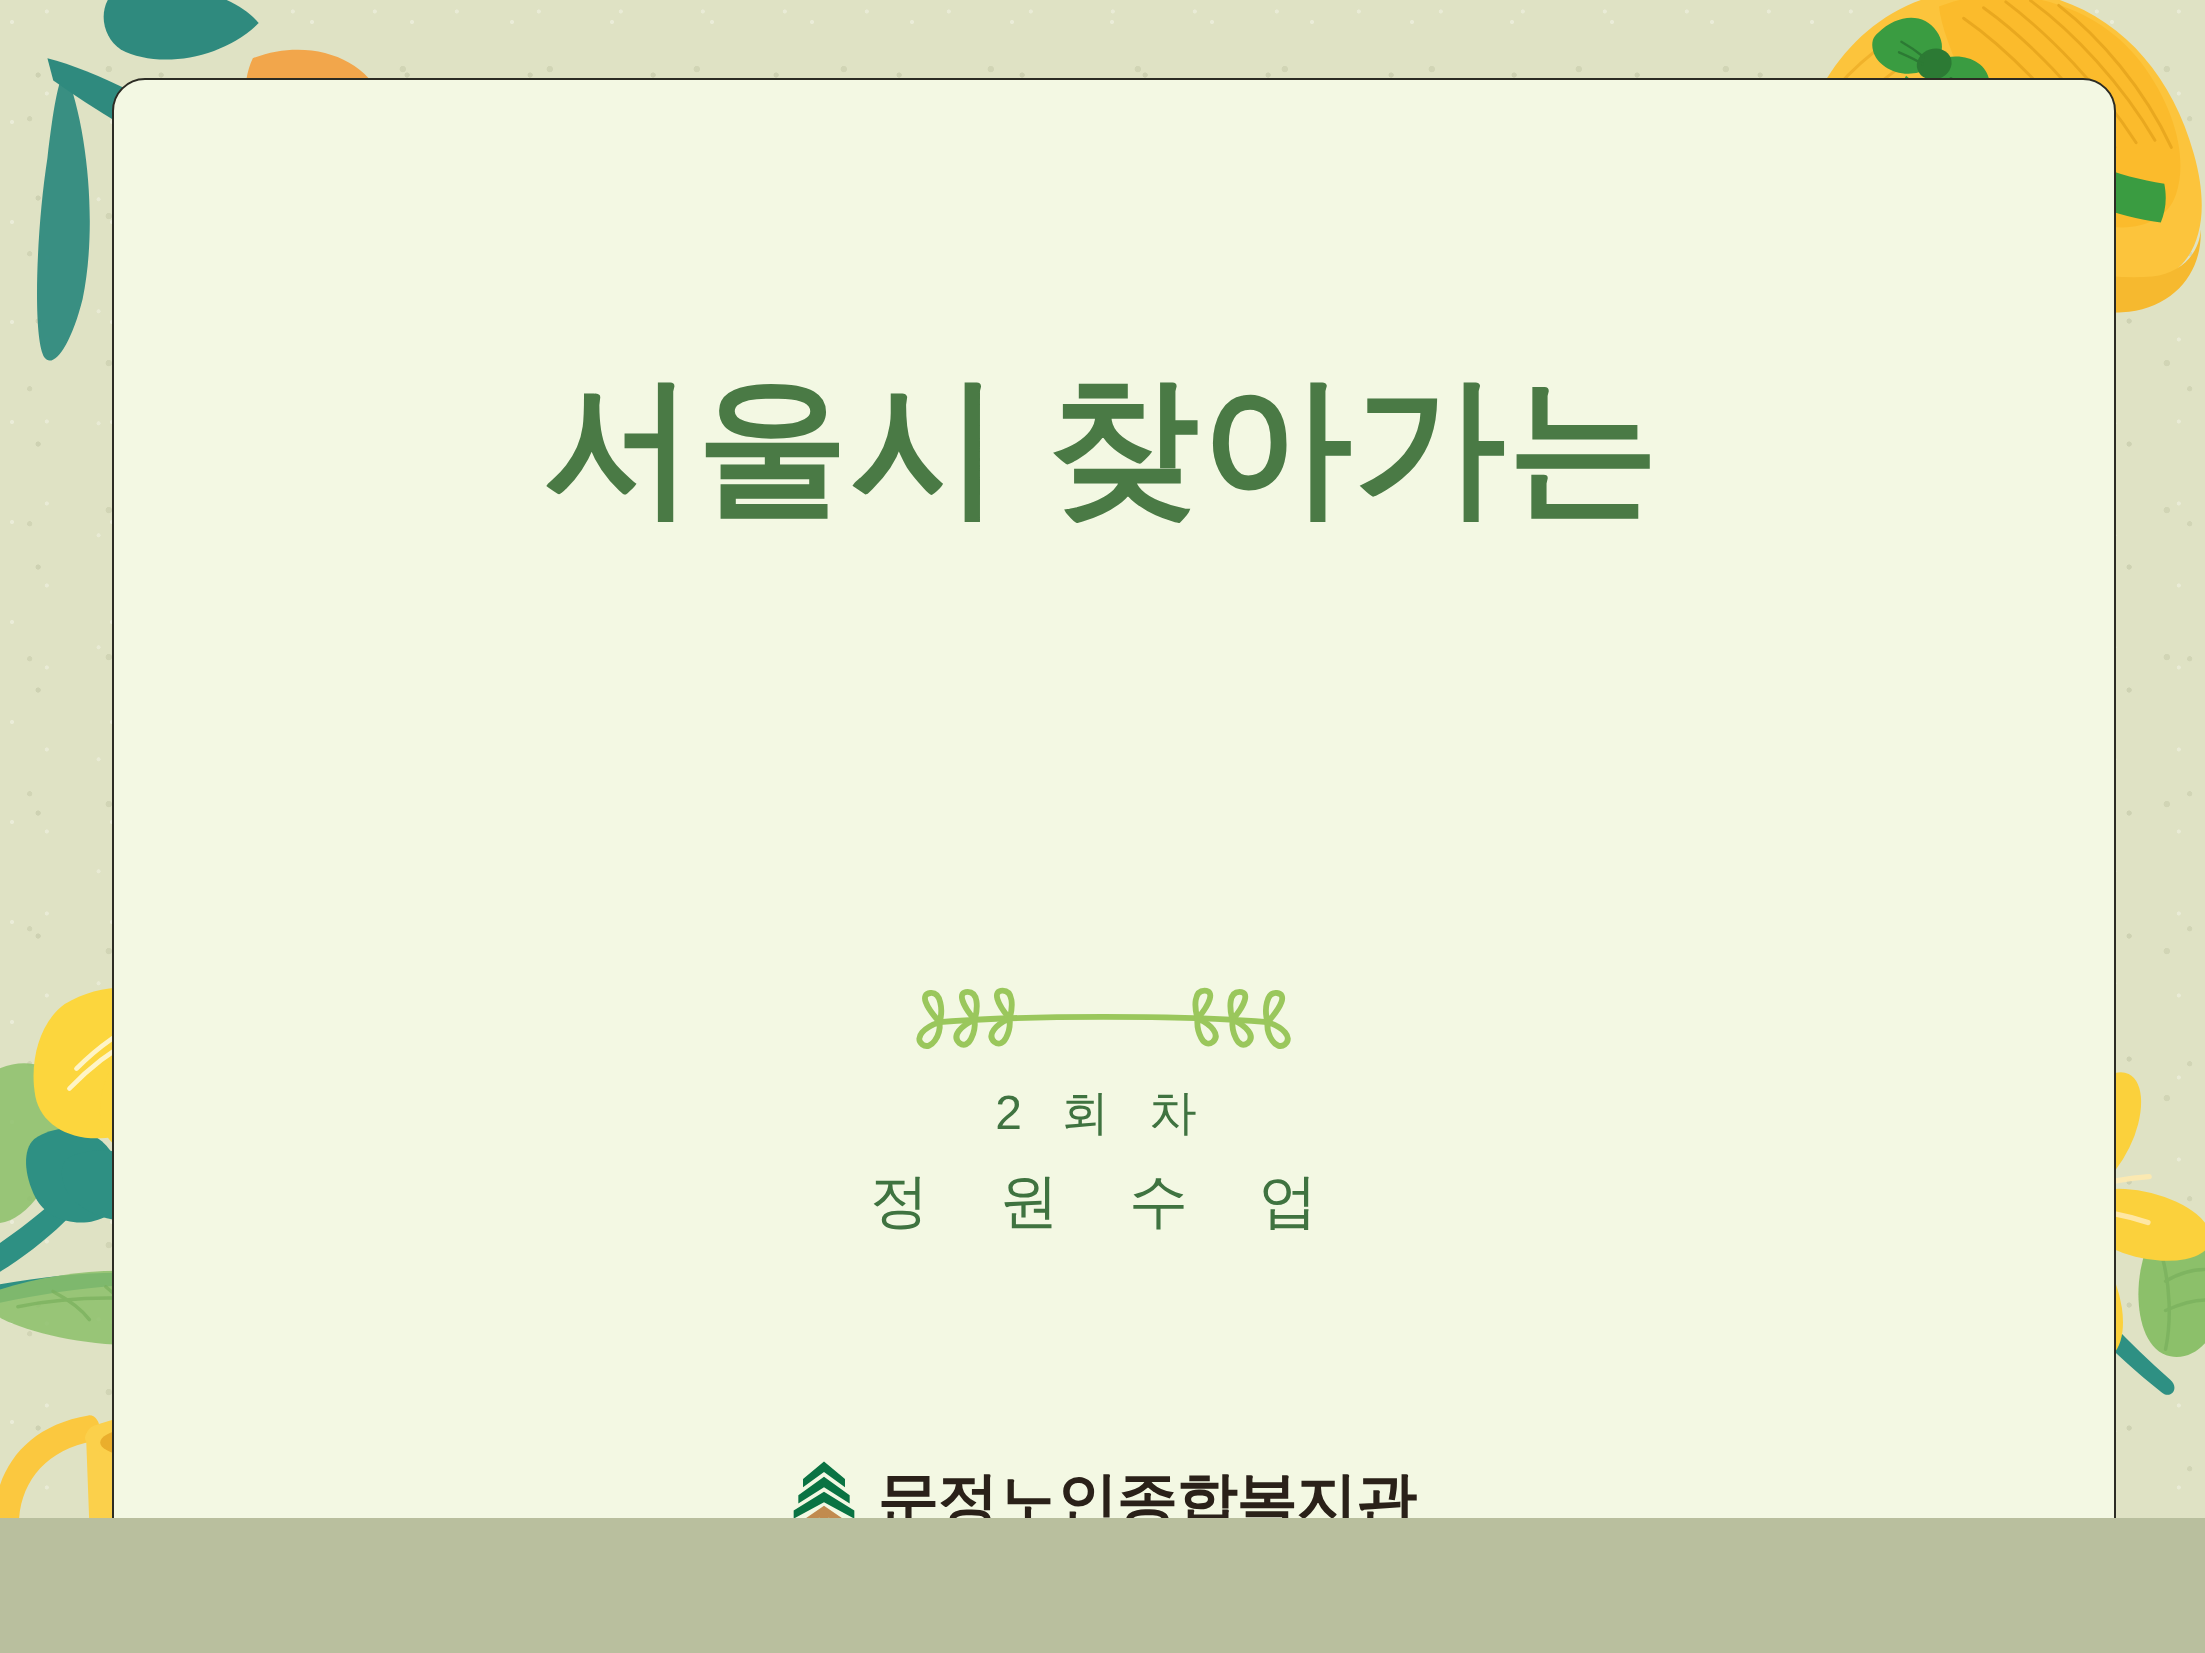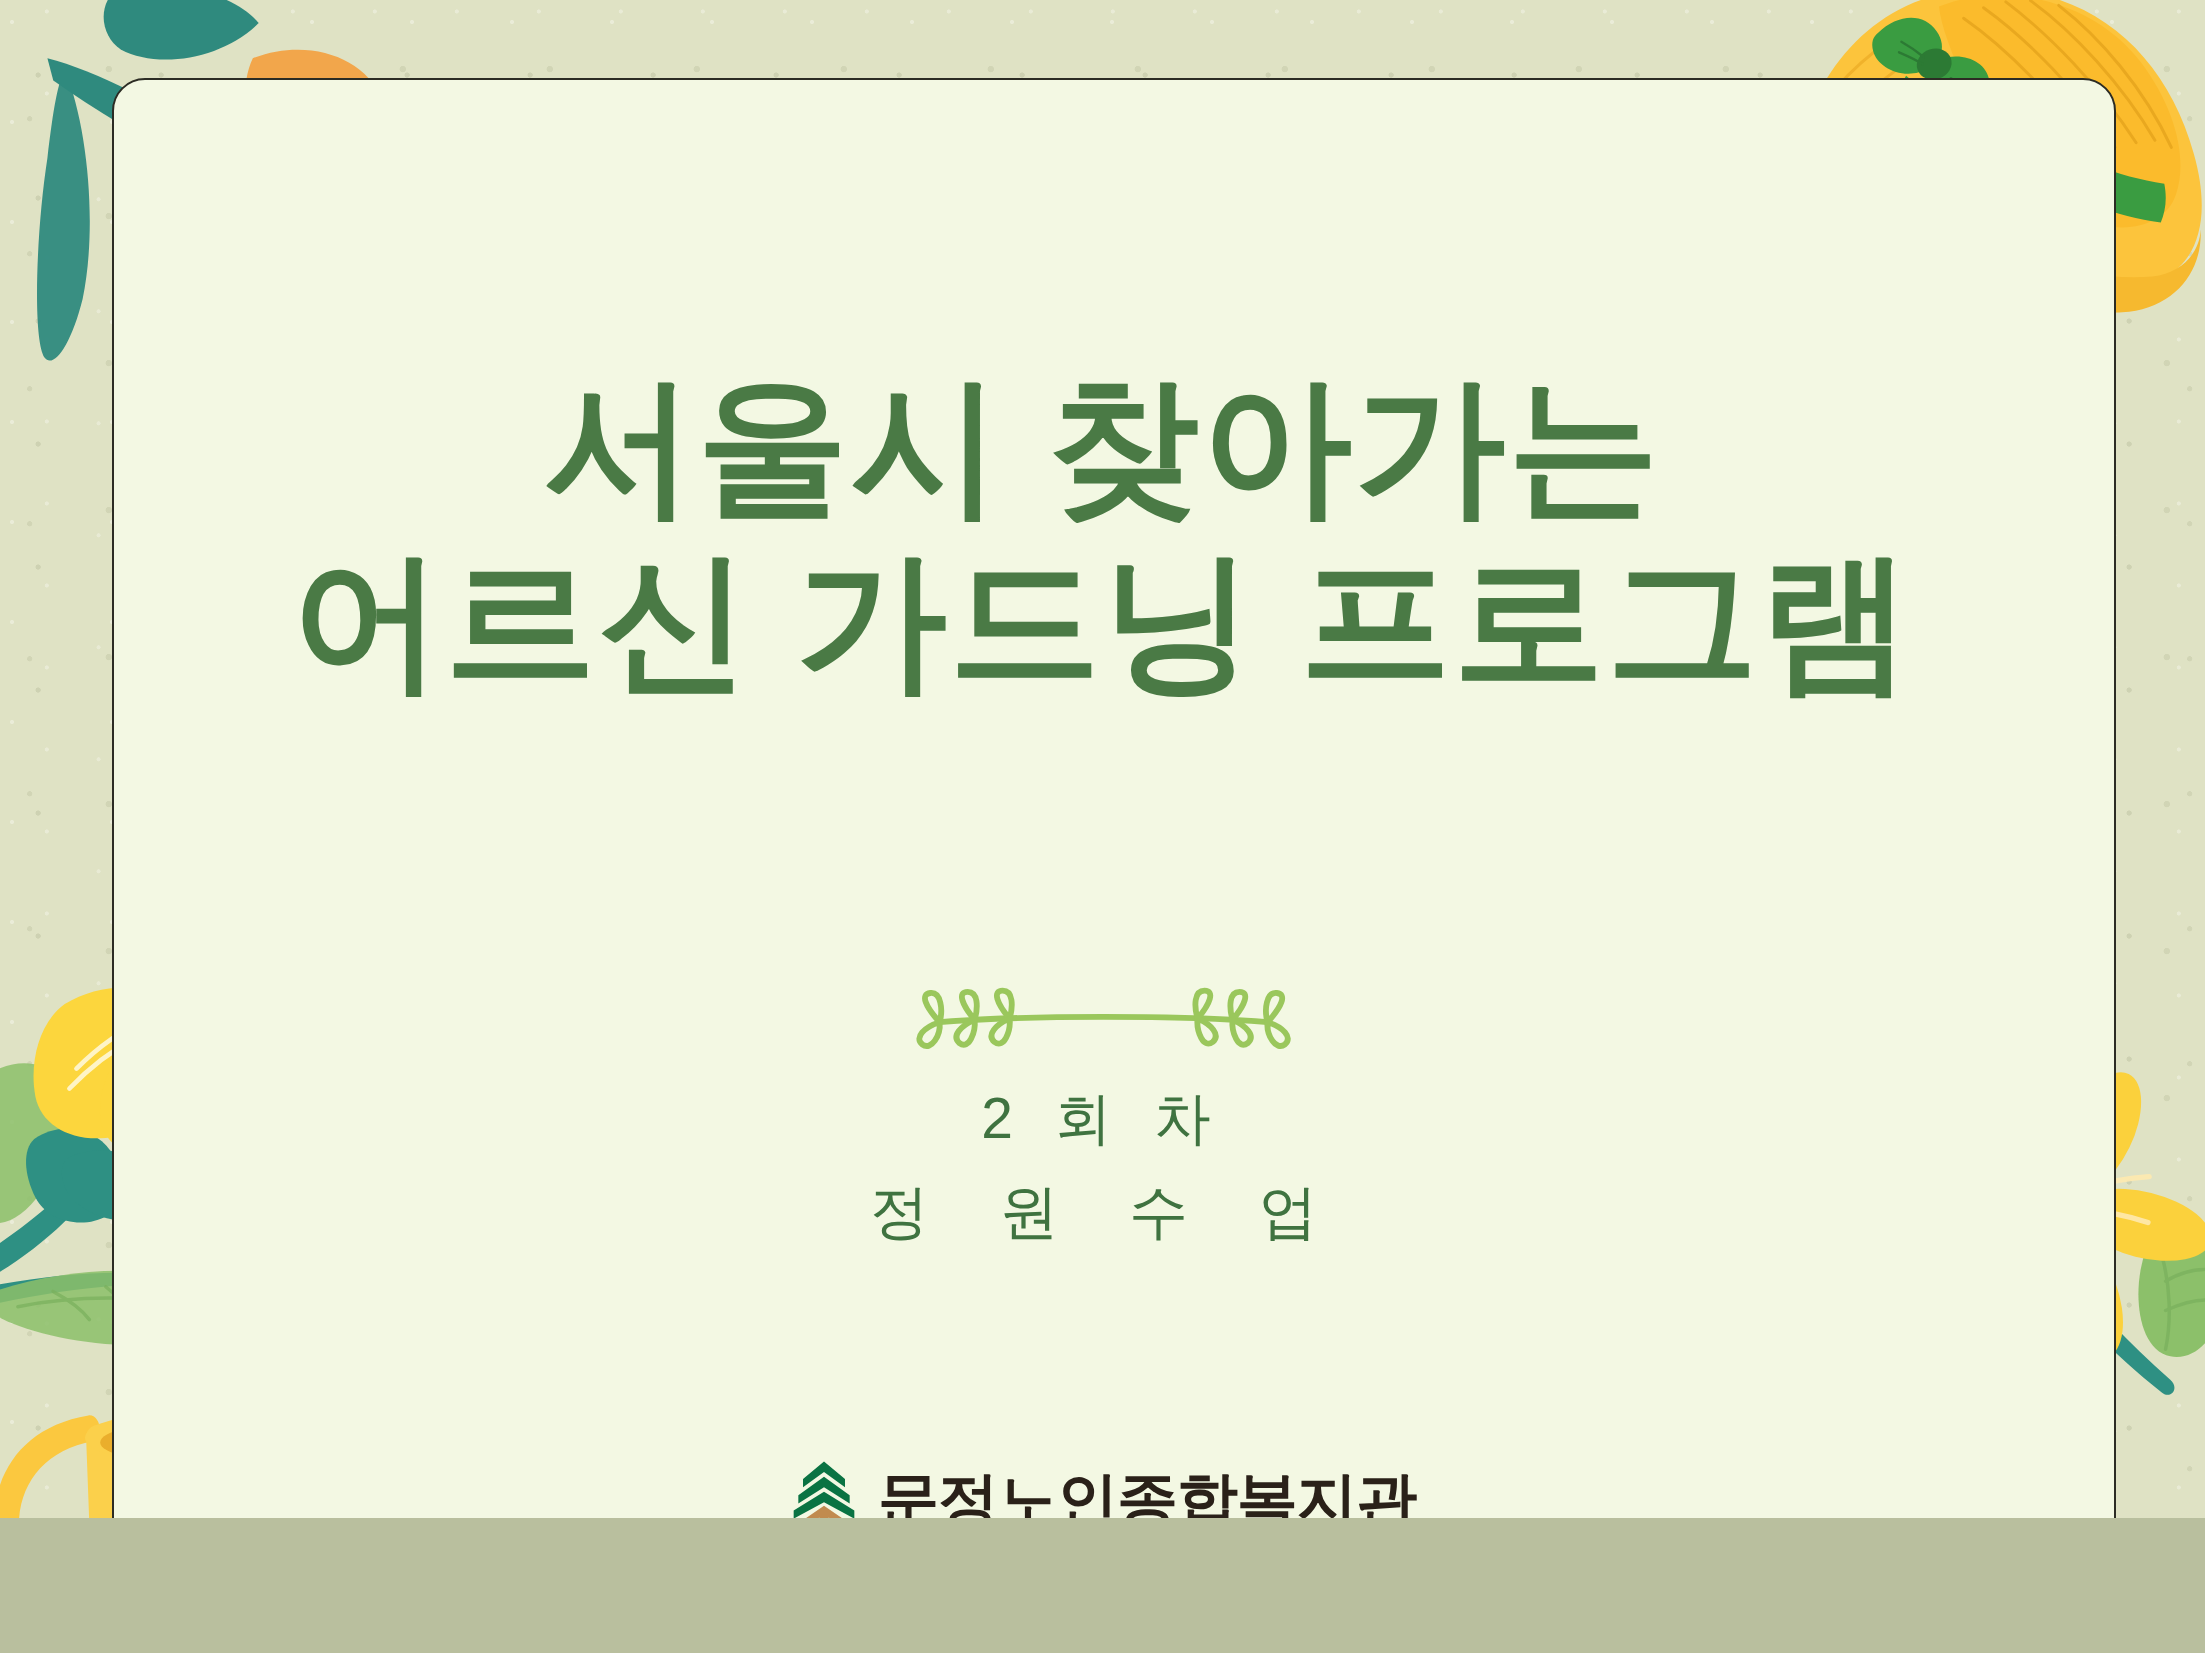--- a/index.html
+++ b/index.html
@@ -76,21 +76,21 @@
   
   .subtitle-block {
     position: absolute;
     left: 0; right: 0;
     top: 1083px;
     text-align: center;
     z-index: 30;
     color: #3f7340;
   }
   .sub-session {
-    font-size: 57px;
+    font-size: 48px;
     font-weight: 400;
     letter-spacing: 13px;
     line-height: 1.25;
   }
   .sub-topic {
     font-size: 59px;
     font-weight: 400;
     letter-spacing: 17.6px;
     line-height: 1.25;
     margin-top: 26px;
@@ -337,21 +337,20 @@
         </g>
         <ellipse cx="0" cy="0" rx="52" ry="60" fill="#a6d47e"></ellipse>
       </g>
     </svg>
   </div>
 
   <div class="card"></div>
 
   <div class="title-block">
     <div class="title-line">서울시 찾아가는</div>
-    <div class="title-line">어르신 가드닝 프로그램</div>
   </div>
 
   <div class="divider-wrap">
     <svg width="446" height="70" viewBox="0 0 760 120">
       <g stroke="#9ac75c" stroke-width="10" fill="none" stroke-linecap="round" stroke-linejoin="round">
         <path d="M100 62 C240 50 520 50 662 62"></path>
 
         <path d="M100 62 C76 36 66 14 84 12 C102 10 106 40 100 62 Z"></path>
         <path d="M100 62 C74 70 56 88 70 100 C86 112 102 84 100 62 Z"></path>
         <path d="M160 58 C138 32 130 10 148 10 C166 10 166 36 160 58 Z"></path>

